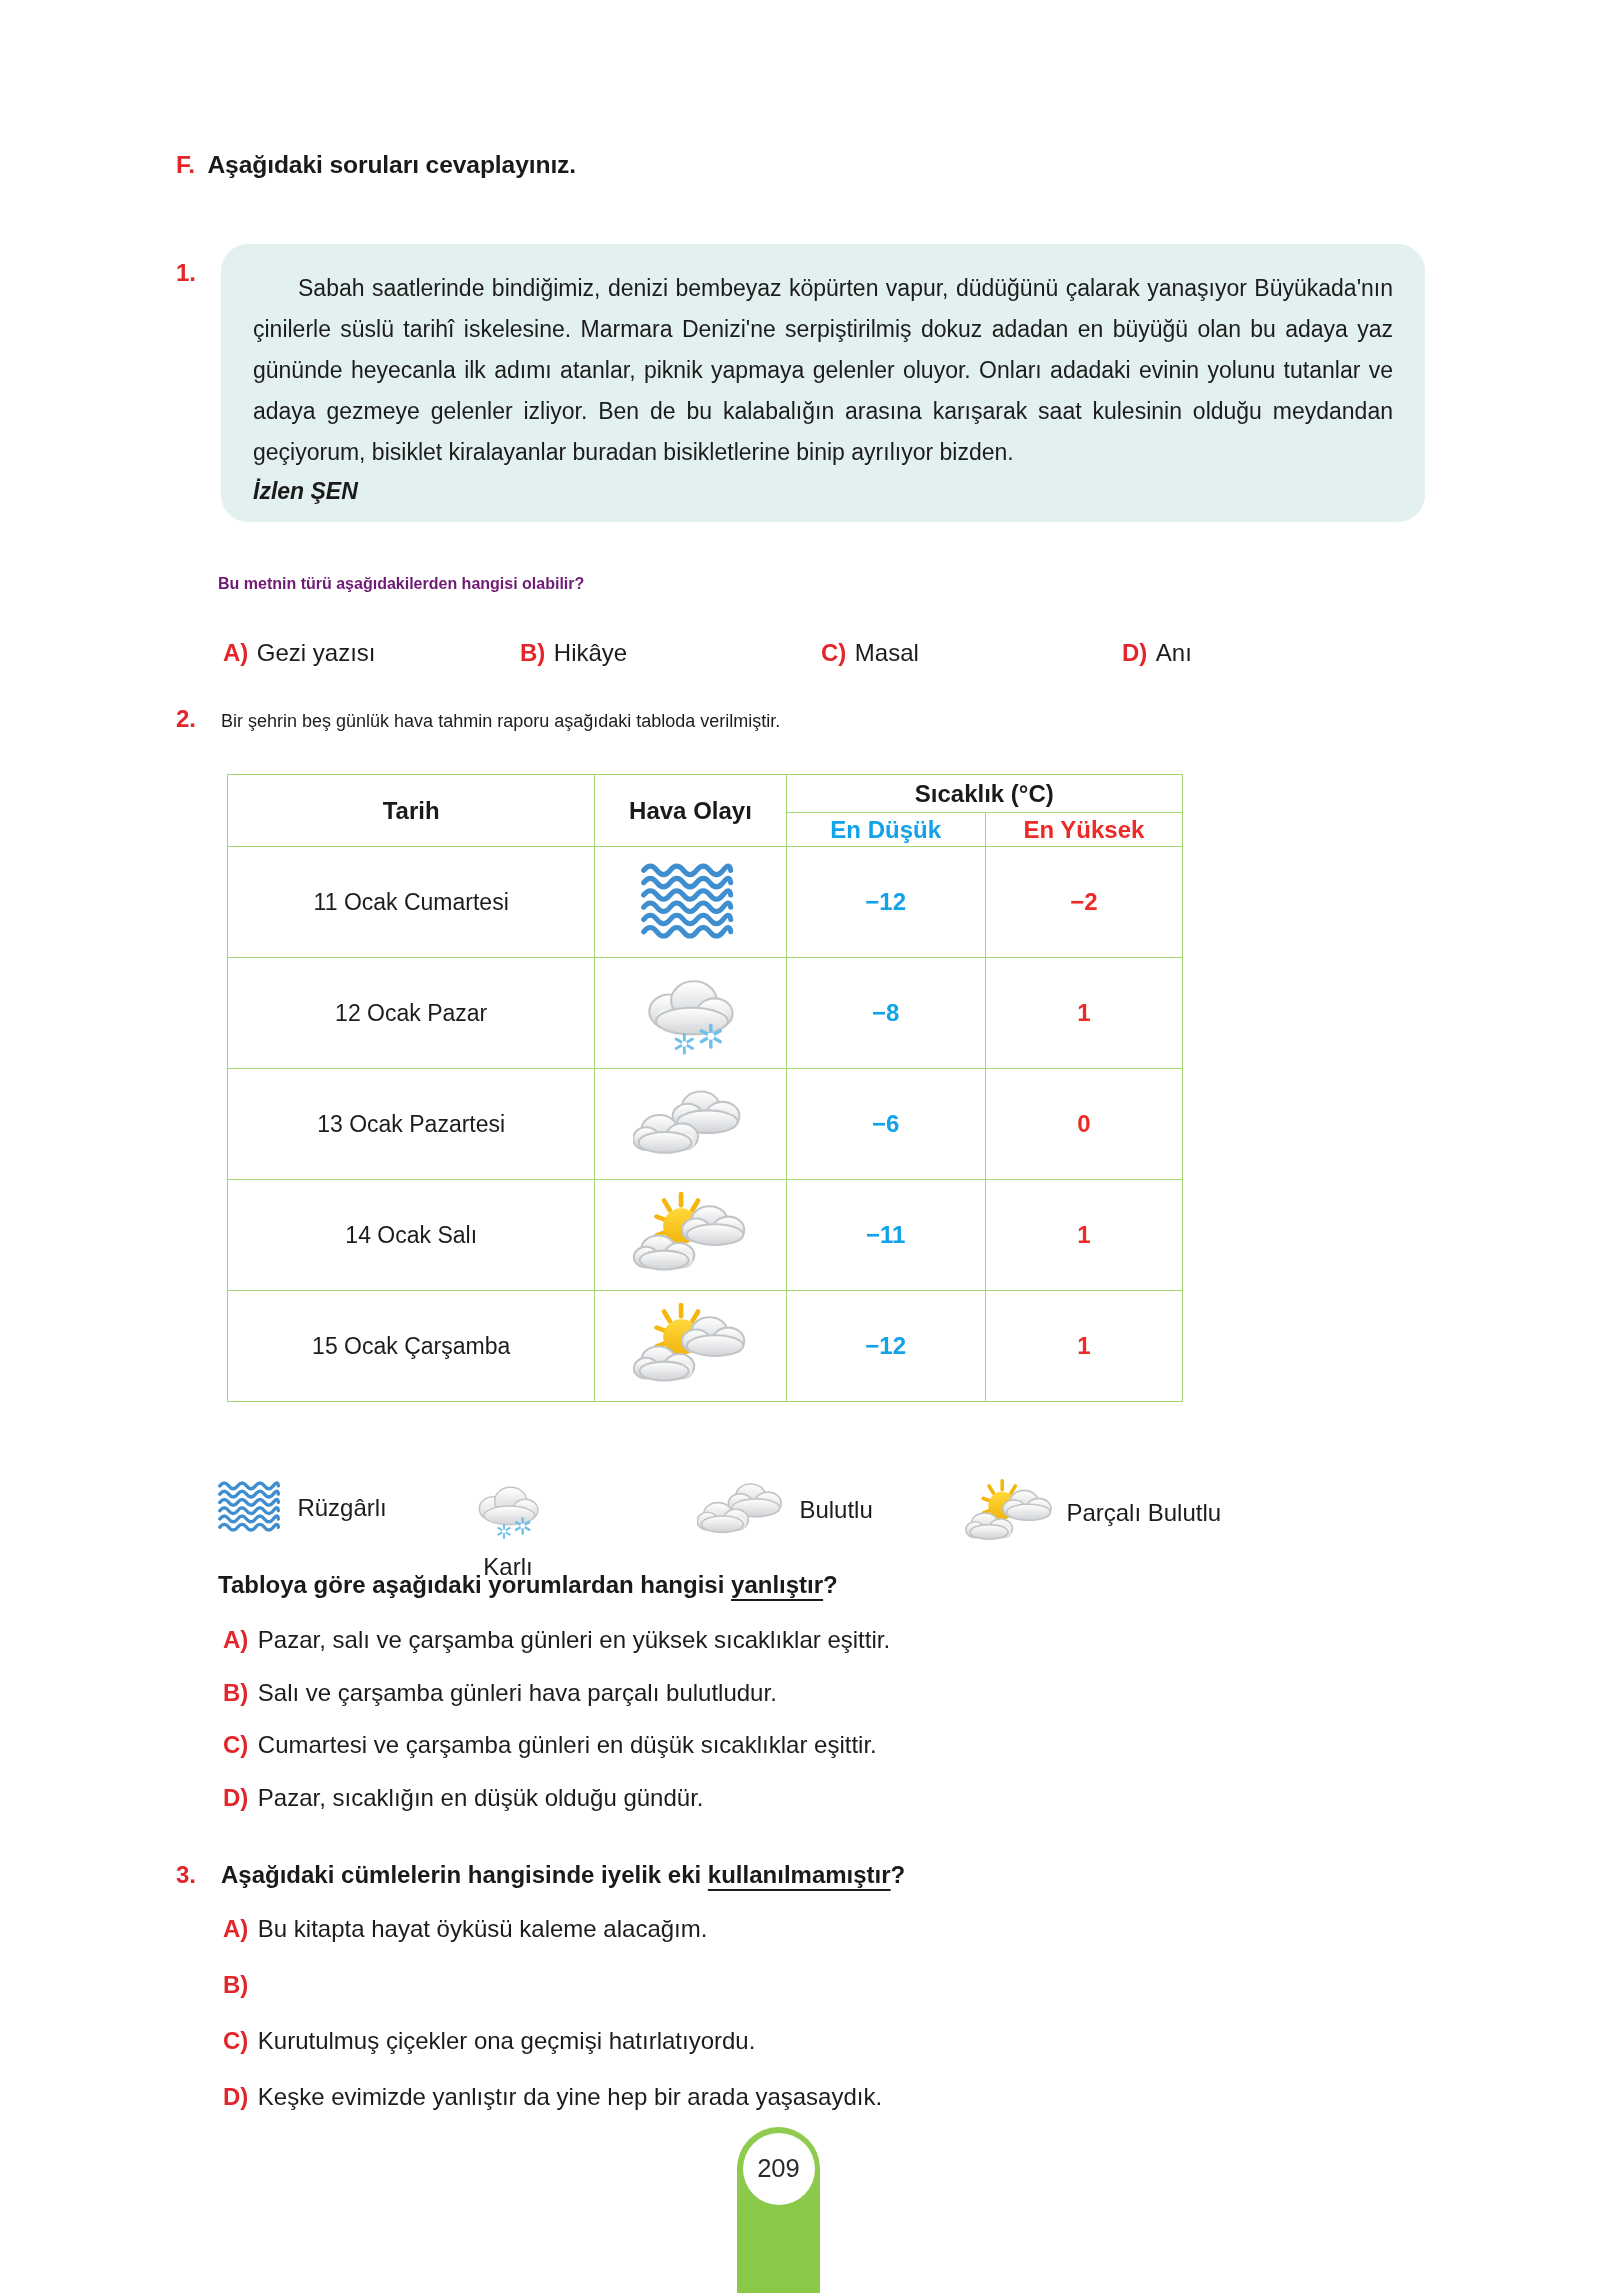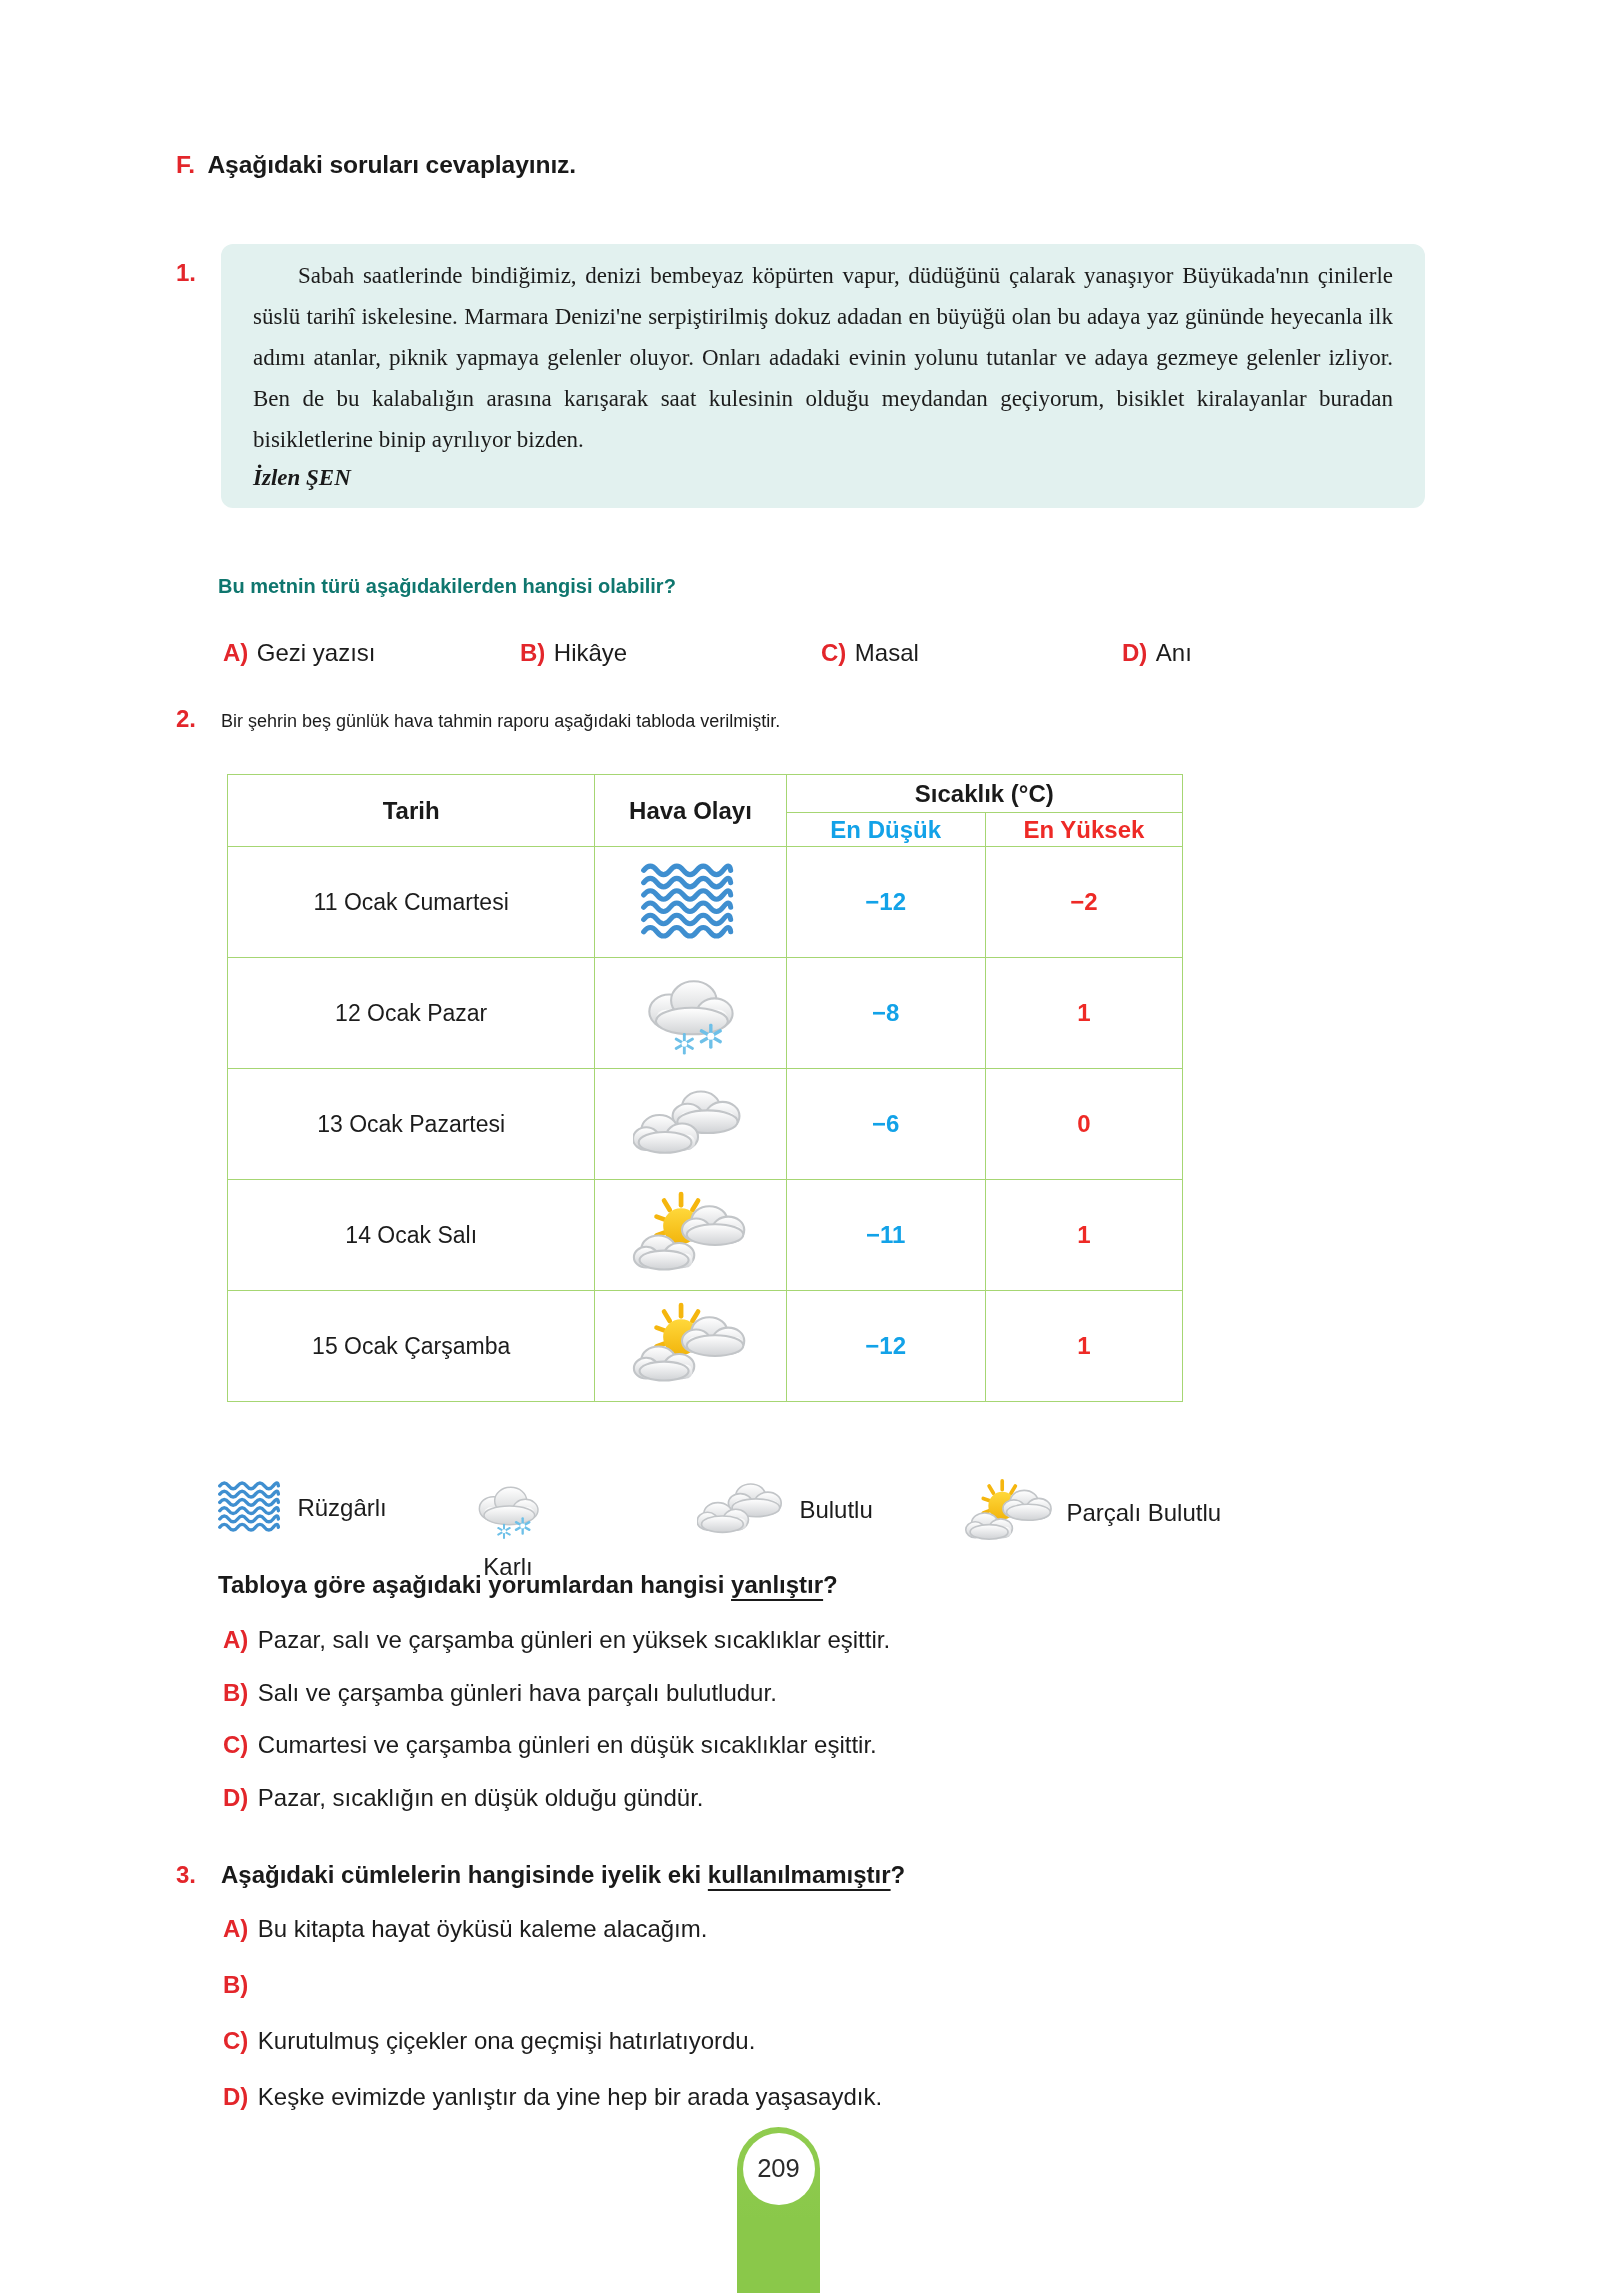--- a/index.html
+++ b/index.html
@@ -52,24 +52,23 @@
     color: #e3262b;
     font-weight: bold;
     font-size: 24px;
     width: 45px;
     flex: 0 0 45px;
     padding-top: 15px;
   }
   .passage-box {
     flex: 1 1 auto;
     background: #e2f1ef;
-    border-radius: 12px;
-    padding: 11px 32px 17px 32px;
+    border-radius: 27px;
+    padding: 24px 32px 17px 32px;
     min-height: 221px;
-    font-family: Liberation Serif, serif;
   }
   .passage-text {
     font-size: 23px;
     line-height: 41px;
     text-align: justify;
     text-indent: 45px;
     color: #1c1c1c;
     hyphens: manual;
   }
   .passage-author {
@@ -81,22 +80,22 @@
     color: #1a1a1a;
     padding-right: 9.5px;
   }
 
   
   .q1-prompt {
     position: absolute;
     left: 218px;
     top: 575px;
     font-weight: bold;
-    font-size: 20px;
-    color: #0f766e;
+    font-size: 16px;
+    color: #701a75;
   }
   .q1-options {
     position: absolute;
     left: 223px;
     top: 639px;
     width: 1221px;
     height: 38px;
   }
   .opt-inline {
     position: absolute;

